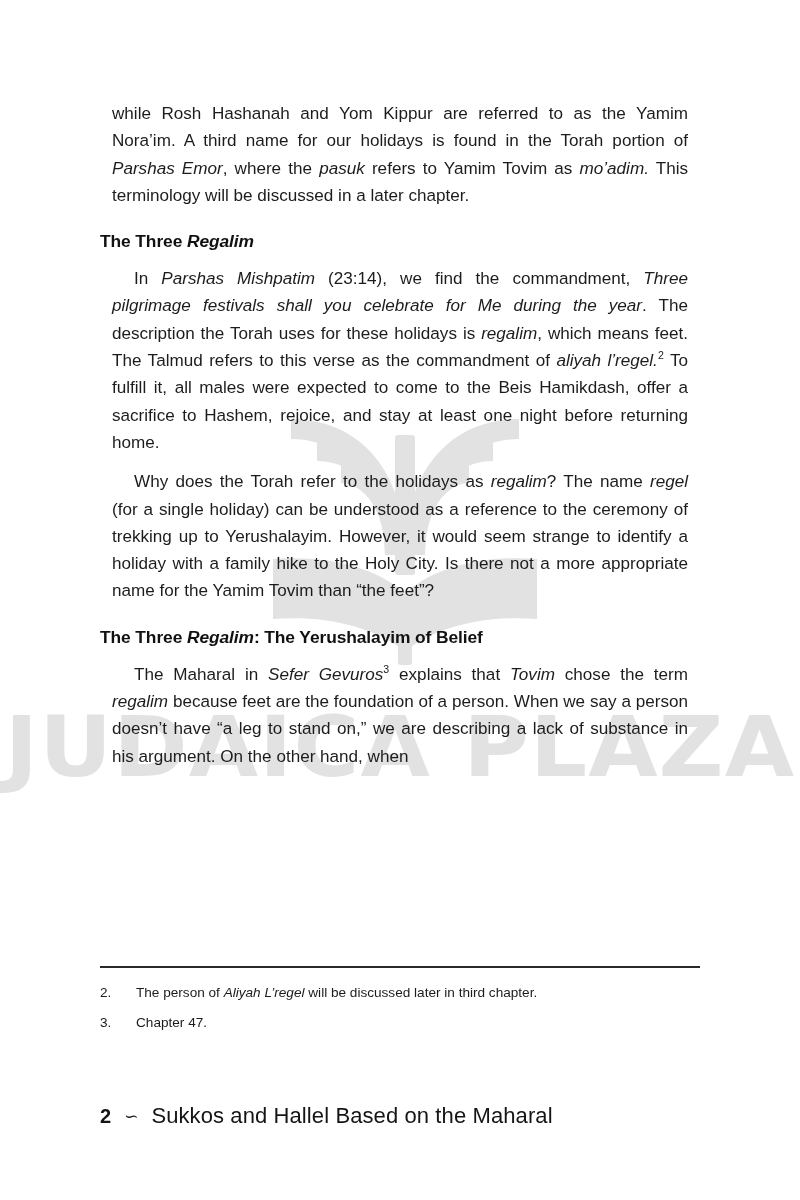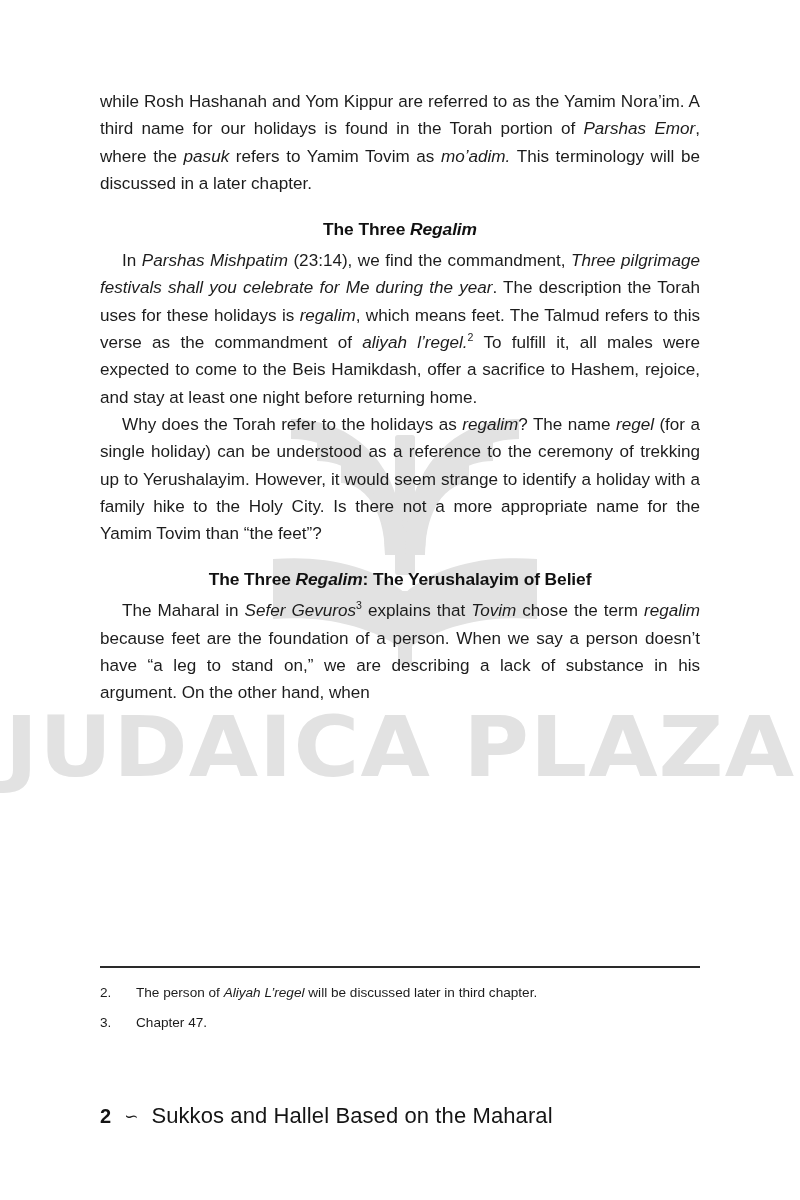--- a/index.html
+++ b/index.html
@@ -59,21 +59,21 @@
   }
 
   #content {
     position: absolute;
     left: 100px;
     top: 88px;
     width: 600px;
   }
 
   p.body-par {
-    margin: 0;
+    margin: 12px;
     font-size: 17.1px;
     line-height: 27.3px;
     text-align: justify;
     text-justify: inter-word;
     color: #1c1c1c;
     hyphens: none;
   }
   p.body-par.indent {
     text-indent: 22px;
   }
@@ -81,21 +81,20 @@
     margin-top: 0;
   }
 
   h2.section-head {
     margin: 20px 0 6px 0;
     font-size: 17.4px;
     font-weight: bold;
     line-height: 24px;
     letter-spacing: -0.1px;
     color: #111111;
-    text-align: center;
   }
   h2.section-head i {
     font-style: italic;
   }
 
   em, i.it {
     font-style: italic;
   }
   sup.fn {
     font-size: 0.62em;

